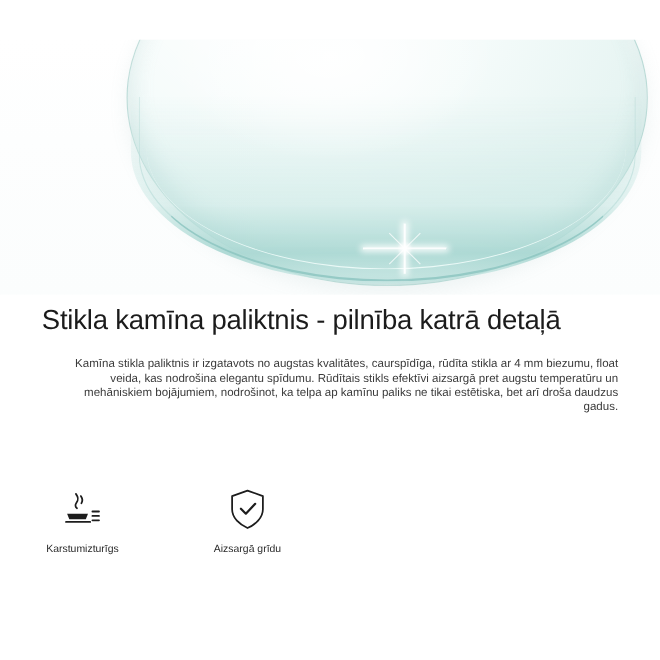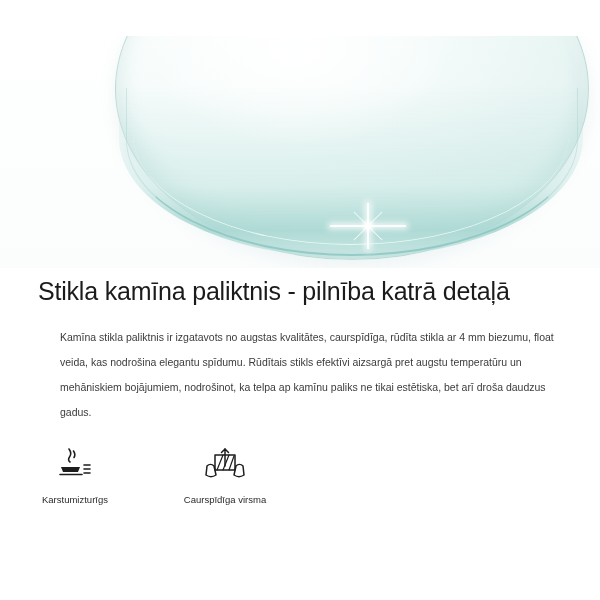--- a/index.html
+++ b/index.html
@@ -159,23 +159,24 @@
     font-size: 25px;
     line-height: 31px;
     font-weight: 400;
     letter-spacing: -0.2px;
     color: #1b1b1b;
   }
   .body-copy {
     margin: 0;
     padding: 18px 38px 0 60px;
     font-size: 10.5px;
-    line-height: 25px;
+    line-height: 13px;
     color: #3b3b3b;
     max-width: 540px;
+    text-align: right;
   }
 
   
   .features {
     position: absolute;
     left: 0;
     top: 405px;
     width: 600px;
     display: grid;
     grid-template-columns: repeat(4, 1fr);
@@ -238,31 +239,27 @@
           <path d="M19.5 6 C21.5 9, 21 11, 20 12.5"></path>
           <path d="M7 22 L26 22 L24 27 L9 27 Z" fill="#1d1d1d" stroke="none"></path>
           <path d="M6 29.5 L28 29.5"></path>
           <path d="M30 20 L36 20 M30 24 L36 24 M30 28 L36 28"></path>
         </svg>
       </div>
       <div class="feature-label">Karstumizturīgs</div>
     </div>
 
 
-
-
-
     <div class="feature">
       <div class="feature-icon">
-        <svg width="44" height="38" viewBox="0 0 44 38" fill="none" stroke="#1d1d1d" stroke-width="1.5" stroke-linecap="round" stroke-linejoin="round">
-          <path d="M22 5 L22 22"></path>
-          <path d="M18.5 8.5 L22 5 L25.5 8.5"></path>
-          <rect x="12" y="11" width="20" height="15" fill="none"></rect>
-          <path d="M14 26 L20 11 M20 26 L26 11 M26 26 L31 12" stroke-width="1.2"></path>
-          <path d="M4 22 C6 20, 9 20, 11 22 L13 31 C10 33, 6 33, 3 31 Z"></path>
-          <path d="M40 22 C38 20, 35 20, 33 22 L31 31 C34 33, 38 33, 41 31 Z"></path>
+        <svg width="38" height="40" viewBox="0 0 38 40" fill="none" stroke="#1d1d1d" stroke-width="1.6" stroke-linecap="round" stroke-linejoin="round">
+          <path d="M19 3 L33 8 V20 C33 28, 26 34, 19 37 C12 34, 5 28, 5 20 V8 Z"></path>
+          <path d="M13 19.5 L17.5 24 L26 15" stroke-width="2"></path>
         </svg>
       </div>
-      <div class="feature-label">Caurspīdīga virsma</div>
+      <div class="feature-label">Aizsargā grīdu</div>
     </div>
+
+
+
 
   </div>
 </div>
 
 </body></html>

